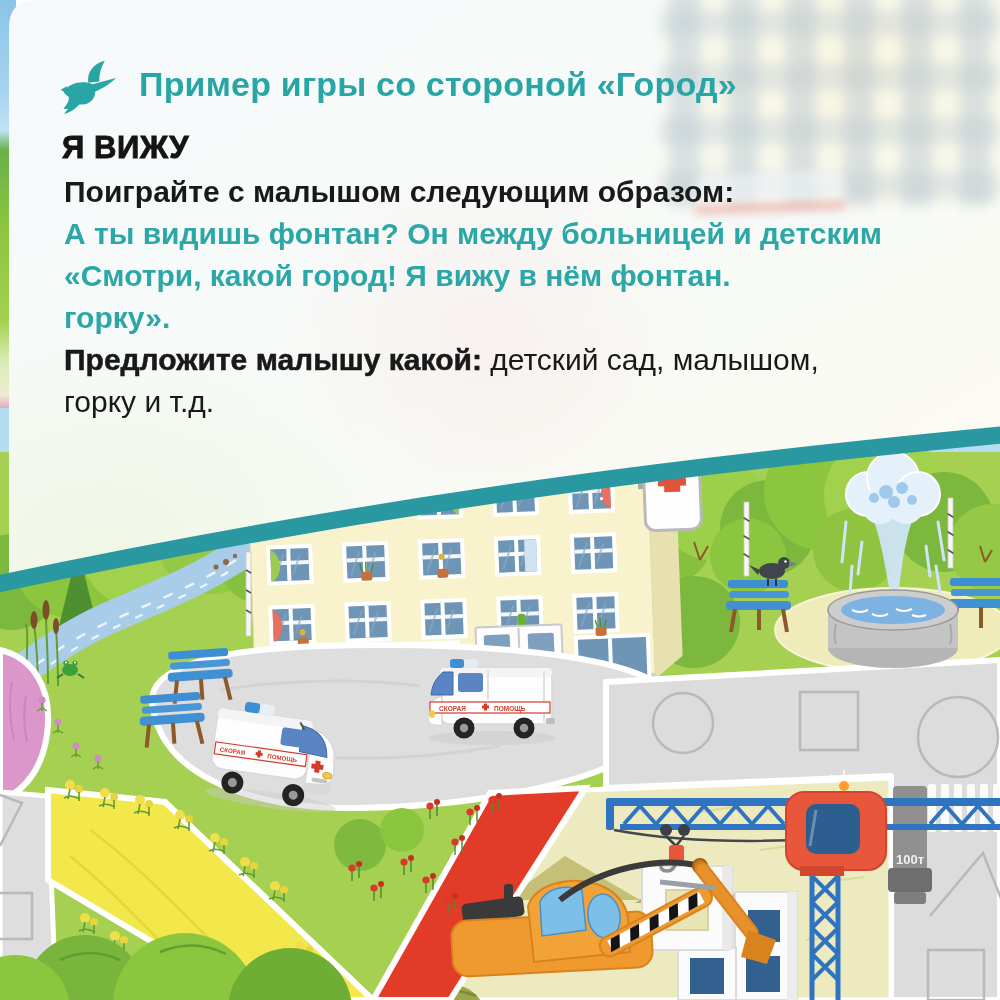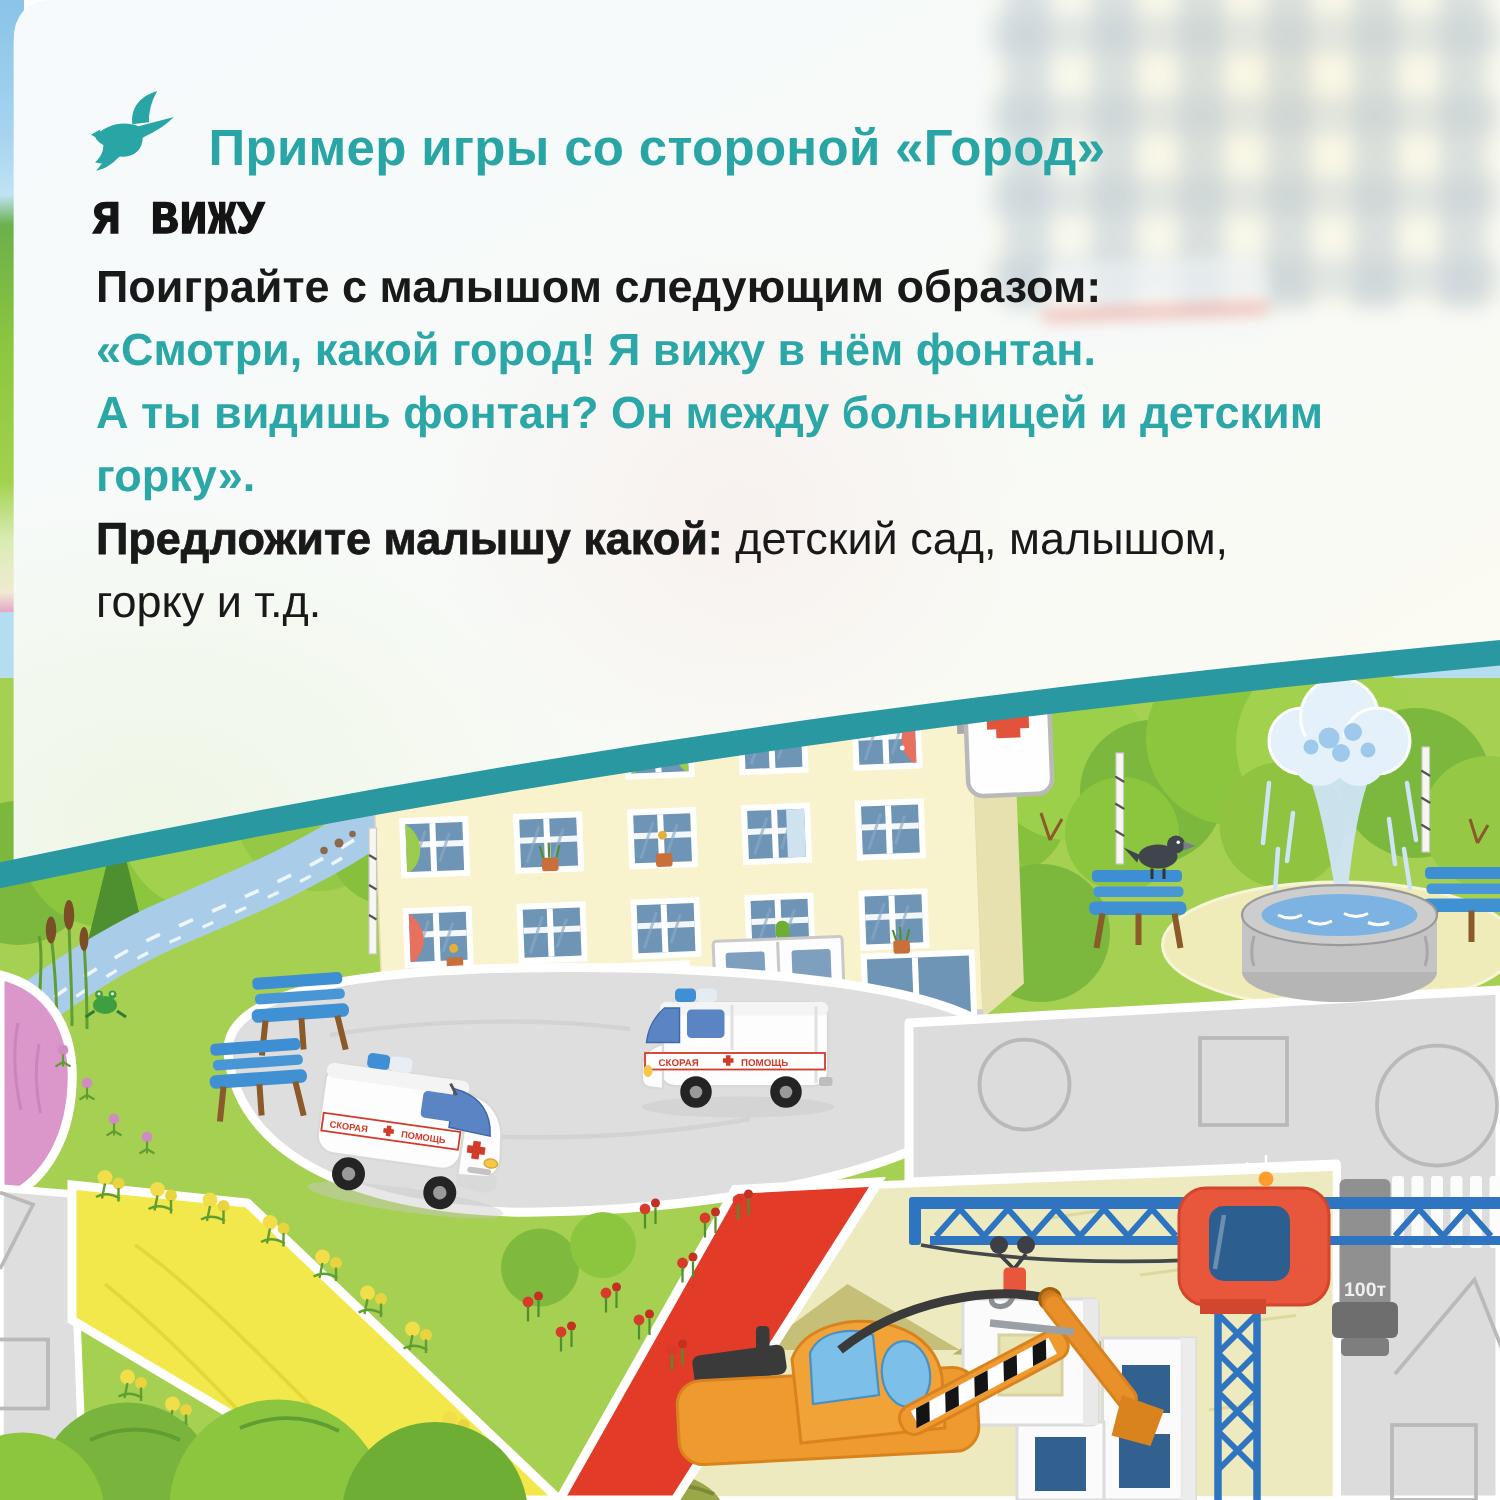--- a/index.html
+++ b/index.html
@@ -34,25 +34,25 @@
       repeating-linear-gradient(90deg, rgba(255,255,255,0) 0 10px, rgba(118,144,170,.55) 10px 40px, rgba(255,255,255,0) 40px 58px),
       repeating-linear-gradient(0deg, rgba(255,255,255,0) 0 8px, rgba(118,144,170,.42) 8px 34px, rgba(255,255,255,0) 34px 54px),
       rgba(246,241,212,.65);
     filter:blur(6px);opacity:.42;}
   .amb-blur{position:absolute;left:695px;top:172px;width:150px;height:58px;border-radius:12px;
     background:linear-gradient(180deg,#fbfdff 0 56%,#e86a5a 56% 68%,#f4f7fa 68% 100%);
     filter:blur(5px);opacity:.5;transform:rotate(-2deg);}
 
   .bird{position:absolute;left:54px;top:58px;width:74px;height:58px;}
 
-  .title{position:absolute;left:139px;top:80px;font-size:34px;font-weight:700;
+  .title{position:absolute;left:139px;top:65px;font-size:34px;font-weight:700;
          letter-spacing:.2px;color:#2aa5a6;white-space:nowrap;}
 
   .heading{position:absolute;left:62px;top:130px;font-size:31px;font-weight:700;
-           color:#141414;letter-spacing:.6px;font-family:Liberation Mono, monospace;-webkit-text-stroke:.9px #141414;}
+           color:#141414;letter-spacing:.6px;-webkit-text-stroke:.9px #141414;}
 
   .bodytext{position:absolute;left:64px;top:171px;width:915px;font-size:30px;
             line-height:42px;font-weight:700;color:#191919;}
   .bodytext .teal{color:#2aa7a6;}
   .bodytext .xb{-webkit-text-stroke:.5px #161616;}
   .bodytext .reg{font-weight:400;}
 
   .wave{position:absolute;left:0;top:0;width:1000px;height:1000px;pointer-events:none;}
 </style>
 </head>
@@ -491,22 +491,22 @@
         <path d="M6,46 L15,41 L15,51 Z"></path>
       </g>
     </svg>
 
     <div class="title">Пример игры со стороной «Город»</div>
 
     <div class="heading">Я ВИЖУ</div>
 
     <div class="bodytext">
       <div>Поиграйте с малышом следующим образом:</div>
+      <div class="teal">А ты видишь фонтан? Он между больницей и детским</div>
       <div class="teal">«Смотри, какой город! Я вижу в нём фонтан.</div>
-      <div class="teal">А ты видишь фонтан? Он между больницей и детским</div>
       <div class="teal">горку».</div>
       <div><span class="xb">Предложите малышу какой:</span><span class="reg"> детский сад, малышом,</span></div>
       <div class="reg">горку и т.д.</div>
     </div>
   </div>
 
   <svg class="wave" viewBox="0 0 1000 1000">
     <path d="M-12 586 C 420 494 760 458 1012 434" stroke="#2a98a0" stroke-width="17" fill="none"></path>
   </svg>
 

